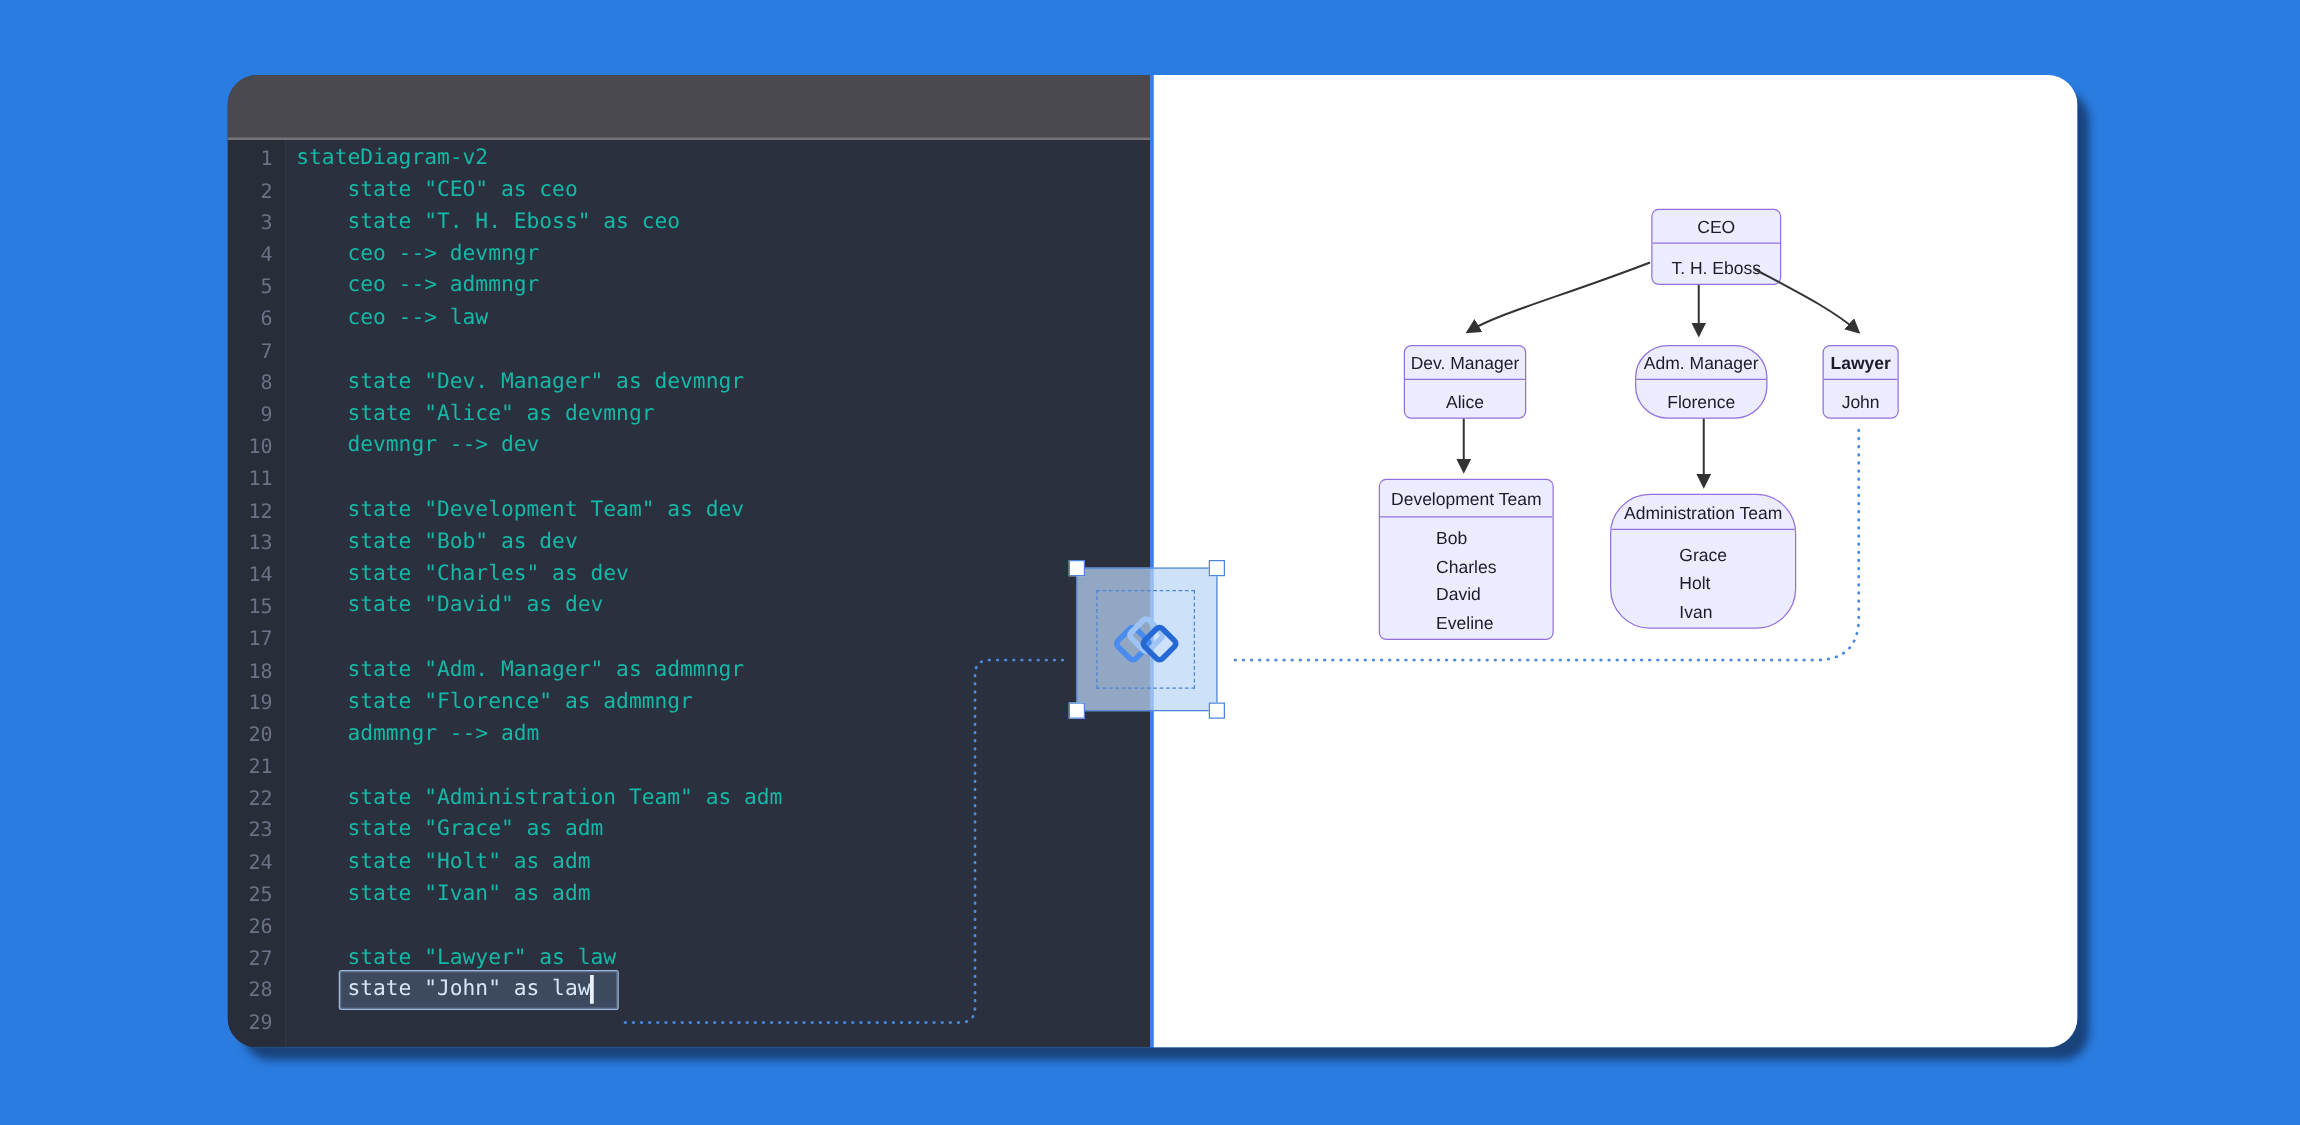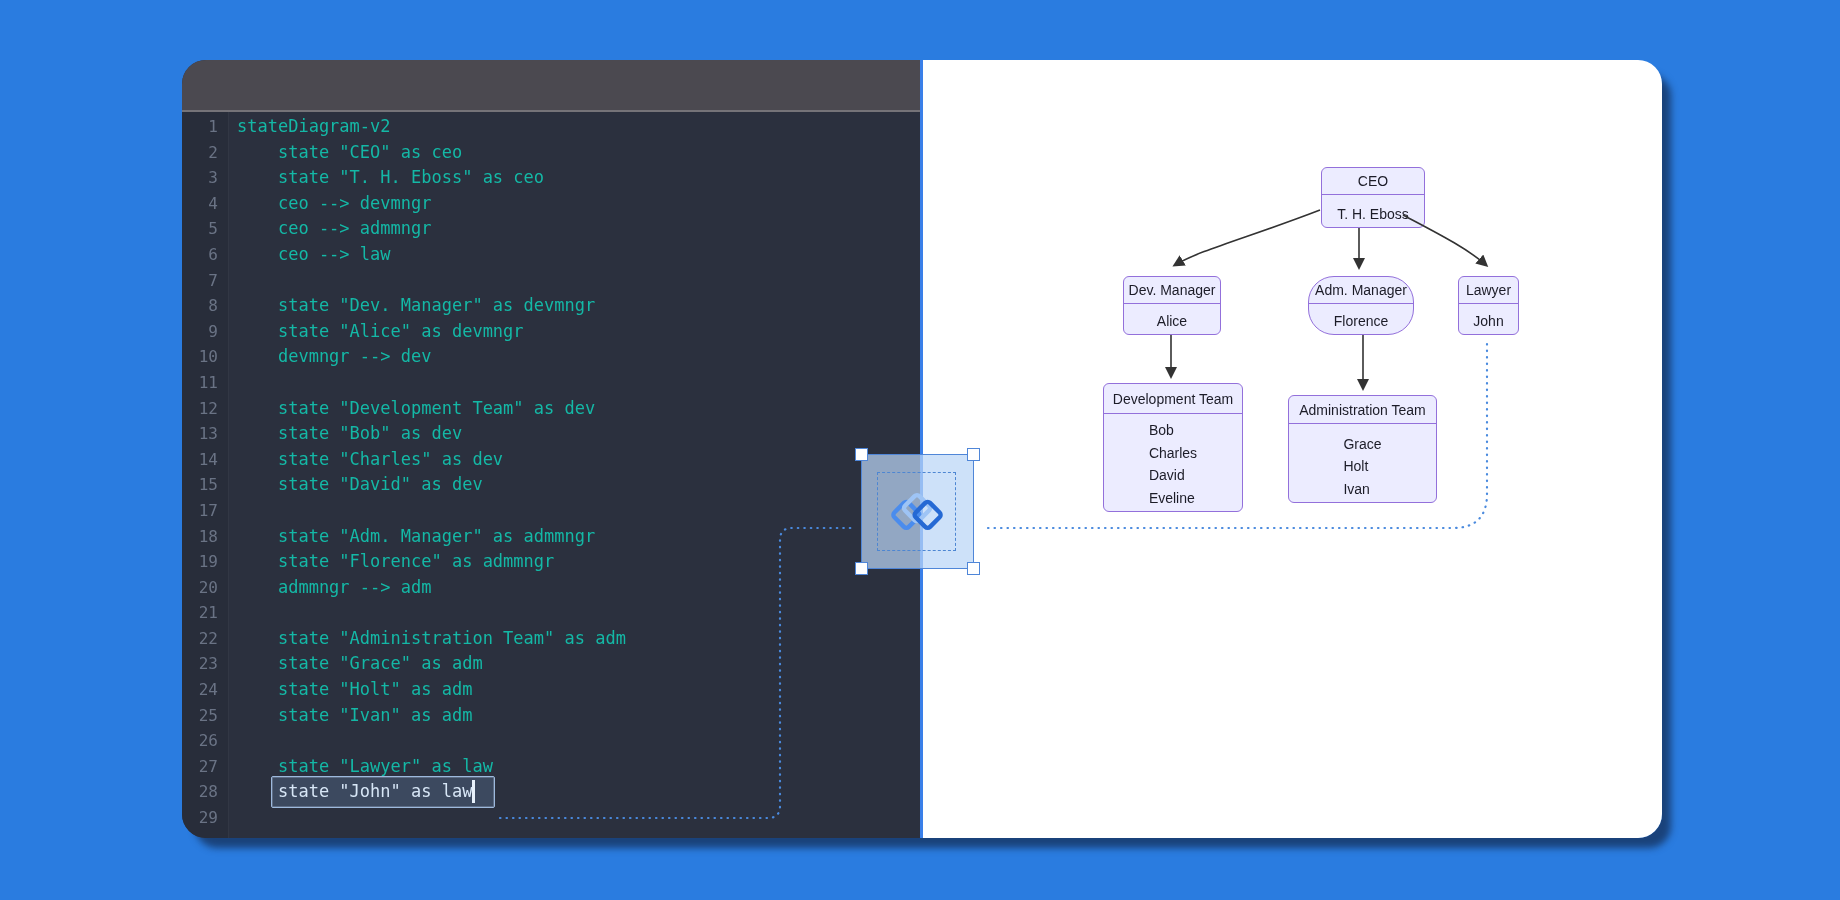--- a/index.html
+++ b/index.html
@@ -160,39 +160,39 @@
       </div>
       <div class="node" style="left: 1126px; top: 216px; width: 106px; height: 59px; border-radius: 26px;">
         <div class="node-title" style="height: 26px;">Adm. Manager</div>
         <div class="node-body">
           <div class="member-block single">
             <div>Florence</div>
           </div>
         </div>
       </div>
       <div class="node" style="left: 1276px; top: 216px; width: 61px; height: 59px;">
-        <div class="node-title" style="height: 26px;">Lawyer</div>
+        <div class="node-title" style="height: 26px; font-weight: bold;">Lawyer</div>
         <div class="node-body">
           <div class="member-block single">
             <div>John</div>
           </div>
         </div>
       </div>
       <div class="node" style="left: 921px; top: 323px; width: 140px; height: 129px;">
         <div class="node-title" style="height: 29px;">Development Team</div>
         <div class="node-body">
           <div class="member-block">
             <div>Bob</div>
             <div>Charles</div>
             <div>David</div>
             <div>Eveline</div>
           </div>
         </div>
       </div>
-      <div class="node" style="left: 1106px; top: 335px; width: 149px; height: 108px;">
+      <div class="node" style="left: 1106px; top: 335px; width: 149px; height: 108px; border-radius: 32px;">
         <div class="node-title" style="height: 27px;">Administration Team</div>
         <div class="node-body">
           <div class="member-block">
             <div>Grace</div>
             <div>Holt</div>
             <div>Ivan</div>
           </div>
         </div>
       </div>
     </div>

